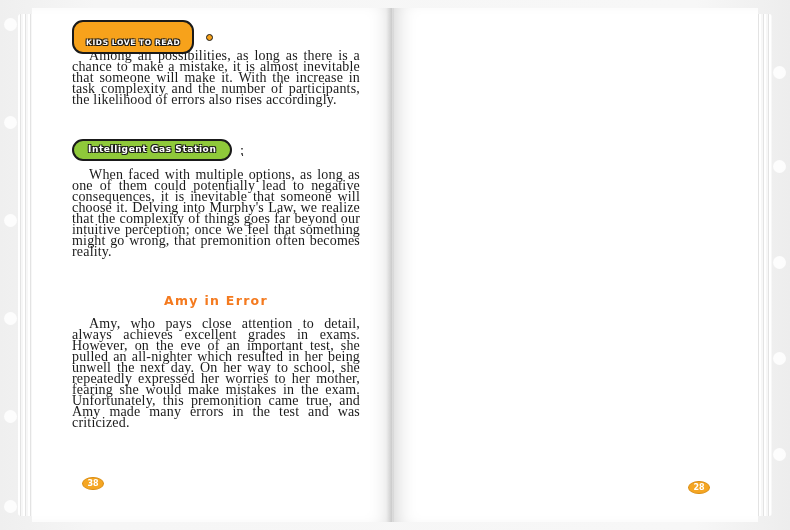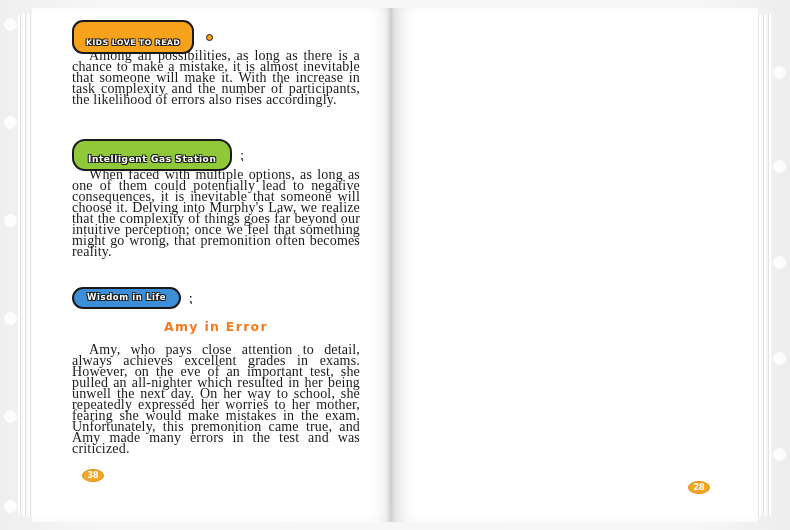--- a/index.html
+++ b/index.html
@@ -57,21 +57,21 @@
     display:inline-block; position:relative;
     padding:14px 12px 3px 12px; border-radius:11px;
     border:2px solid #1a1a1a;
     font-family:"DejaVu Sans", sans-serif;
     font-weight:bold; font-size:7.5px; letter-spacing:.6px;
     color:#fff; text-shadow:
       -1px -1px 0 #1a1a1a, 1px -1px 0 #1a1a1a, -1px 1px 0 #1a1a1a, 1px 1px 0 #1a1a1a;
     line-height:13px; white-space:nowrap; vertical-align:middle;
   }
   .badge.orange { background:#f7a21b; }
-  .badge.green  { background:#8fc93a; font-size:9px; padding:12px 14px 3px 14px; border-radius:13px;}
+  .badge.green  { background:#8fc93a; font-size:9px; padding:2px 14px 3px 14px; border-radius:13px;}
   .badge.blue   { background:#3c8fd6; font-size:8.5px; padding:2px 13px 3px 13px; border-radius:12px;}
   .badge-dot {
     display:inline-block; width:7px; height:7px; border-radius:50%;
     background:#f7a21b; border:1.5px solid #1a1a1a; margin-left:8px; vertical-align:middle;
   }
   .badge-tail {
     display:inline-block; margin-left:3px; color:#111; font-size:13px;
     font-family:"DejaVu Sans", sans-serif; vertical-align:middle;
   }
 
@@ -89,21 +89,21 @@
     font-size:12.5px; font-weight:bold; color:#f47a1f;
     text-align:center; letter-spacing:1.3px; margin:6px 0 10px 0;
   }
 
   .folio {
     position:absolute; width:22px; height:13px; border-radius:50%;
     background:#f5a623; border:1.5px solid #d98c10;
     color:#fff; font-family:"DejaVu Sans",sans-serif; font-weight:bold;
     font-size:8px; line-height:11px; text-align:center;
   }
-  .folio.l { left:50px; bottom:40px; }
+  .folio.l { left:50px; bottom:32px; }
   .folio.r { right:48px; bottom:28px; }
 </style>
 </head>
 <body>
 
 <div id="root">
   <div class="backdrop"></div>
 
   <div class="dot" style="left:4px;  top:18px;"></div>
   <div class="dot" style="left:4px;  top:116px;"></div>
@@ -133,24 +133,20 @@
         <div class="gap-a"></div>
 
         <div class="badge-row">
           <span class="badge green">Intelligent Gas Station</span>
           <span class="badge-tail">⁏</span>
         </div>
         <p class="body">When faced with multiple options, as long as one of them could potentially lead to negative consequences, it is inevitable that someone will choose it. Delving into Murphy's Law, we realize that the complexity of things goes far beyond our intuitive perception; once we feel that something might go wrong, that premonition often becomes reality.</p>
 
         <div class="gap-b"></div>
 
-        <div class="badge-row">
-          <span class="badge blue">Wisdom in Life</span>
-          <span class="badge-tail">⁏</span>
-        </div>
         <h2 class="story-title">Amy in Error</h2>
         <p class="body">Amy, who pays close attention to detail, always achieves excellent grades in exams. However, on the eve of an important test, she pulled an all-nighter which resulted in her being unwell the next day. On her way to school, she repeatedly expressed her worries to her mother, fearing she would make mistakes in the exam. Unfortunately, this premonition came true, and Amy made many errors in the test and was criticized.</p>
       </div>
 
       <div class="folio l">38</div>
     </div>
 
     <div class="spine"></div>
 
     <div class="page right">

